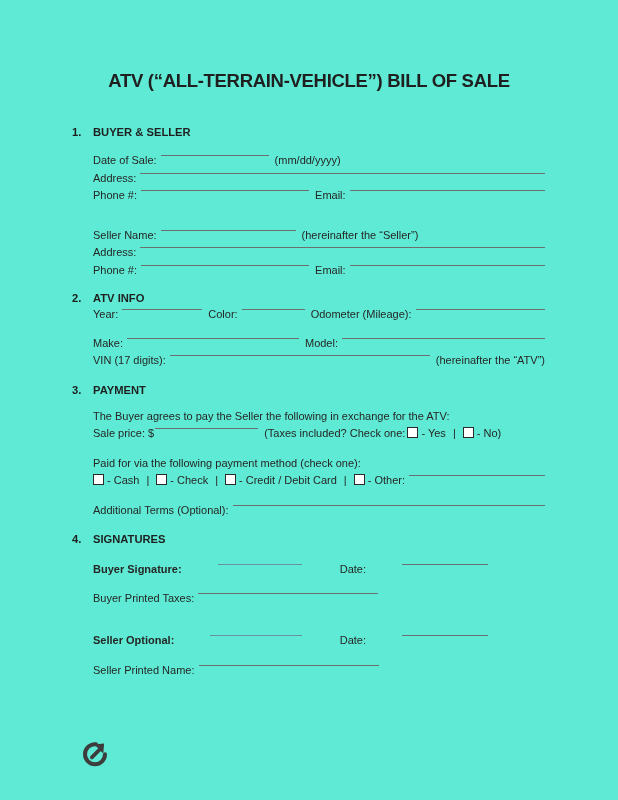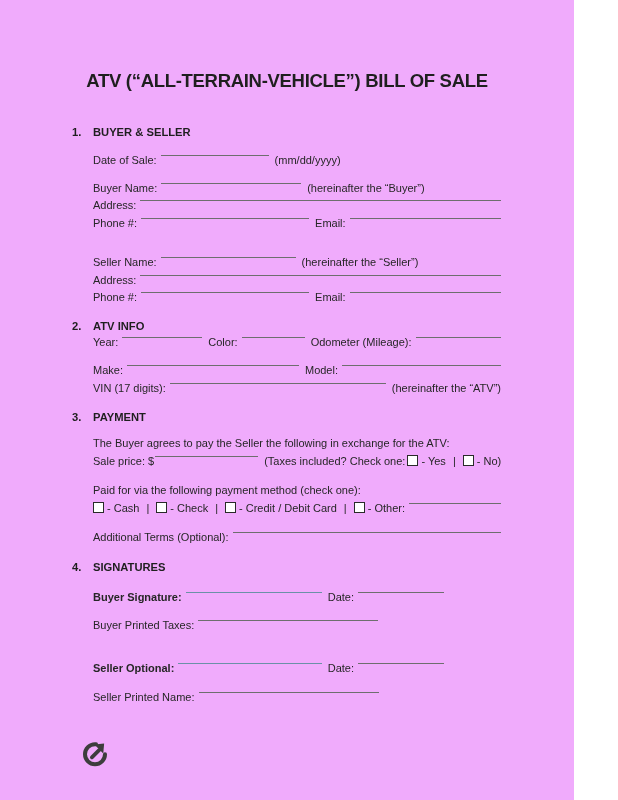--- a/index.html
+++ b/index.html
@@ -1,19 +1,19 @@
 <!DOCTYPE html>
 <html><head>
 <meta charset="utf-8">
 <style>
   html,body { margin:0; padding:0; background:#ffffff; }
   .page {
     position:relative;
-    width:574px; height:800px;
-    background:#f0abfc;
+    width:618px; height:800px;
+    background:#5eead4;
     font-family:"Liberation Sans", sans-serif;
     font-size:11px;
     color:#262626;
     overflow:hidden;
     box-sizing:border-box;
     padding-top:70px;
   }
   .title {
     text-align:center;
     font-size:18.5px;
@@ -50,21 +50,21 @@
     top:2px;
     margin:0 3px 0 2px;
     flex:0 0 auto;
     box-sizing:border-box;
   }
   .sep { margin:0 5px 0 7px; flex:0 0 auto; }
   .mt9{margin-top:22px}.mt10{margin-top:10px}.mt11{margin-top:11px}.mt12{margin-top:12px}
   .mt13{margin-top:13px}.mt14{margin-top:14px}.mt25{margin-top:25px}.mt33{margin-top:33px}
   .w63{width:63px}.w80{width:80px}.w86{width:86px}.w100{width:103px}.w108{width:108px}
   .w135{width:135px}.w140{width:140px}.w168{width:168px}.w172{width:172px}.w180{width:180px}
-  .sig-row { margin-right:57px; }
+  .sig-row { margin-right:57px;gap:32px; }
   .logo {
     position:absolute;
     left:80px; top:738px;
     width:30px; height:30px;
   }
 </style>
 </head>
 <body>
 
 <div class="page">
@@ -78,25 +78,20 @@
       <span>BUYER &amp; SELLER</span>
     </div>
 
     <div class="rows">
       <div class="row mt12">
         <span class="lbl">Date of Sale:</span>
         <span class="blank w108"></span>
         <span class="sfx">(mm/dd/yyyy)</span>
       </div>
 
-      <div class="row mt10">
-        <span class="lbl">Buyer Name:</span>
-        <span class="blank w140"></span>
-        <span class="sfx">(hereinafter the “Buyer”)</span>
-      </div>
       <div class="row">
         <span class="lbl">Address:</span>
         <span class="blank fill"></span>
       </div>
       <div class="row">
         <span class="lbl">Phone #:</span>
         <span class="blank w168"></span>
         <span class="sfx">Email:</span>
         <span class="blank fill"></span>
       </div>

